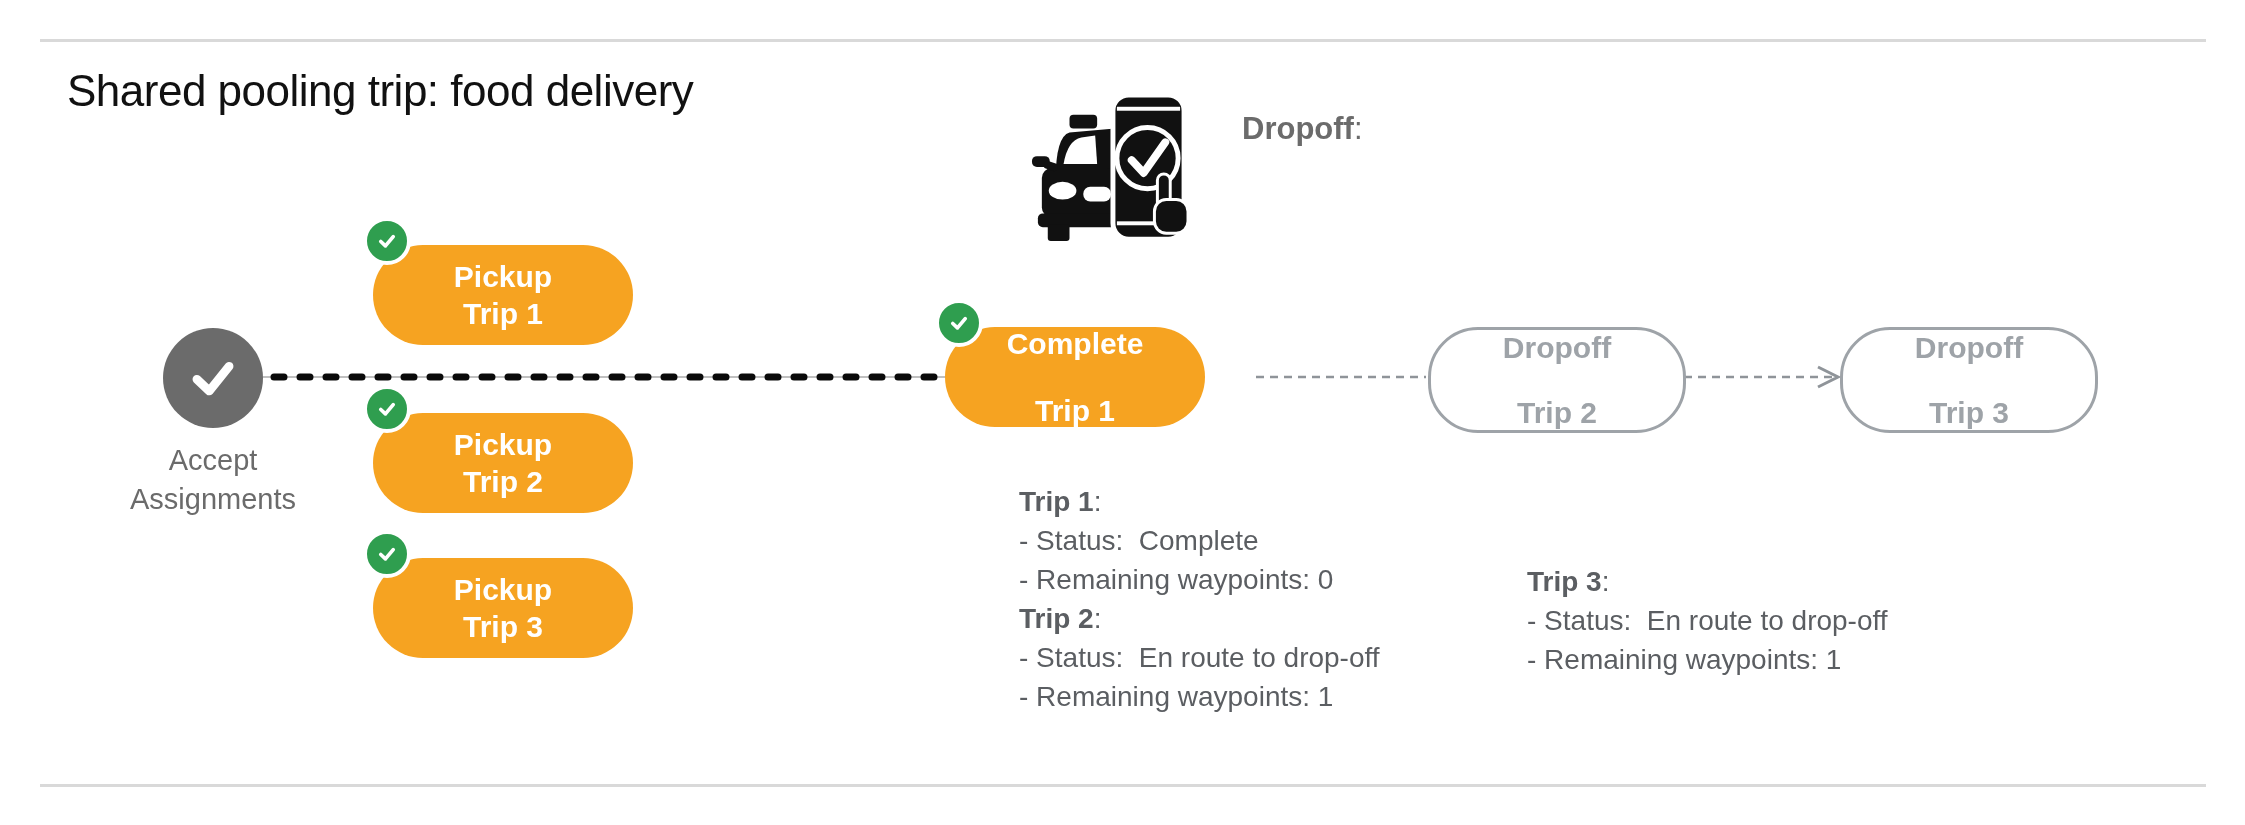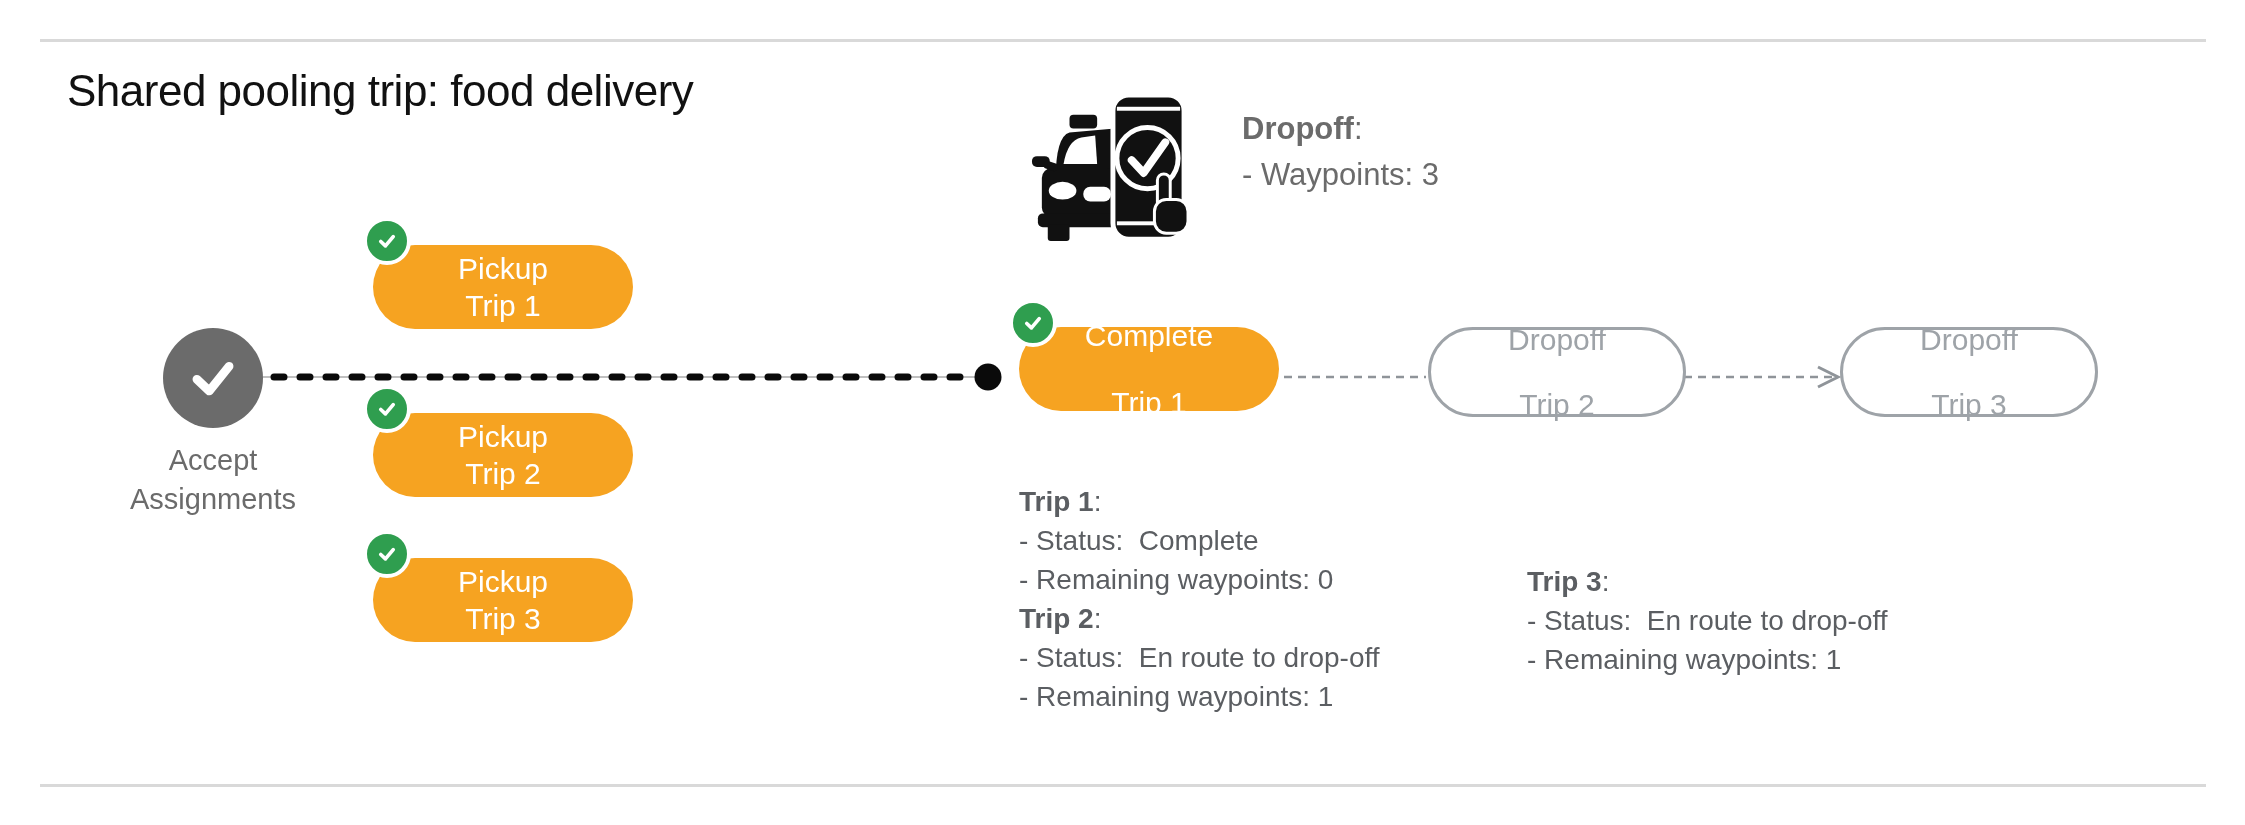--- a/index.html
+++ b/index.html
@@ -16,29 +16,29 @@
   .vehicle-info{position:absolute;left:1242px;top:106px;color:var(--text-gray,#6B6B6B);font-size:31px;line-height:46px;}
   .vehicle-info .lbl{font-weight:bold;}
 
   .overlay{position:absolute;left:0;top:0;pointer-events:none;}
 
   .start-node{position:absolute;left:163px;top:328px;width:100px;height:100px;border-radius:50%;
     background:var(--node-gray,#6B6B6B);display:flex;align-items:center;justify-content:center;}
   .start-label{position:absolute;left:38px;top:441px;width:350px;text-align:center;
     color:var(--text-gray,#6B6B6B);font-size:29px;line-height:39px;}
 
-  .pill{position:absolute;width:260px;height:84px;border-radius:50px;display:flex;flex-direction:column;
-    align-items:center;justify-content:center;font-size:30px;font-weight:normal;line-height:37px;text-align:center;}
+  .pill{position:absolute;width:260px;height:100px;border-radius:50px;display:flex;flex-direction:column;
+    align-items:center;justify-content:center;font-size:30px;font-weight:bold;line-height:37px;text-align:center;}
   .pill.orange{background:var(--orange,#F6A321);color:#fff;}
   .pill.ghost{width:252px;background:#fff;border:3px solid var(--muted,#9EA3A8);color:var(--muted,#9EA3A8);gap:28px;}
 
   .pickup1{left:373px;top:245px;}
   .pickup2{left:373px;top:413px;}
   .pickup3{left:373px;top:558px;}
-  .complete1{left:1019px;top:327px;gap:30px;}
+  .complete1{left:945px;top:327px;gap:30px;}
   .dropoff2{left:1428px;top:327px;}
   .dropoff3{left:1840px;top:327px;}
 
   .badge{position:absolute;left:-10px;top:-28px;width:40px;height:40px;border-radius:50%;
     background:var(--green,#2F9E4F);border:4px solid #fff;display:flex;align-items:center;justify-content:center;}
 
   .status-block{position:absolute;color:var(--status-text,#5B5E62);font-size:28px;line-height:39px;}
   .status-block.left{left:1019px;top:482px;}
   .status-block.right{left:1527px;top:562px;}
   .status-block .trip-name{font-weight:bold;}
@@ -75,21 +75,20 @@
     <circle cx="119" cy="66" r="31" fill="var(--icon-black,#111)" stroke="#fff" stroke-width="5"></circle>
     <path d="M103 68 L115 81 L137 50" fill="none" stroke="#fff" stroke-width="8" stroke-linecap="round" stroke-linejoin="round"></path>
     <g fill="var(--icon-black,#111)" stroke="#fff" stroke-width="3">
       <rect x="129" y="82" width="13" height="40" rx="6.5"></rect>
       <rect x="126" y="108" width="34" height="34" rx="12"></rect>
     </g>
   </svg>
 
   <div class="vehicle-info">
     <div><span class="lbl">Dropoff</span><span>:</span></div>
-    <div>- Waypoints: 3</div>
   </div>
 
   <svg class="overlay" width="2245" height="825" viewBox="0 0 2245 825">
     <line x1="260" y1="377" x2="988" y2="377" stroke="var(--line-gray,#C0C0C0)" stroke-width="2"></line>
     <line x1="274" y1="377" x2="974" y2="377" stroke="var(--dash-black,#0A0A0A)" stroke-width="7" stroke-dasharray="10 16" stroke-linecap="round"></line>
     <circle cx="988" cy="377" r="13.5" fill="var(--dash-black,#0A0A0A)"></circle>
     <line x1="1256" y1="377" x2="1426" y2="377" stroke="var(--connector-gray,#8F9499)" stroke-width="2.5" stroke-dasharray="8 6"></line>
     <line x1="1684" y1="377" x2="1832" y2="377" stroke="var(--connector-gray,#8F9499)" stroke-width="2.5" stroke-dasharray="8 6"></line>
     <path d="M1818 367 L1838 377 L1818 387" fill="none" stroke="var(--connector-gray,#8F9499)" stroke-width="3"></path>
   </svg>

